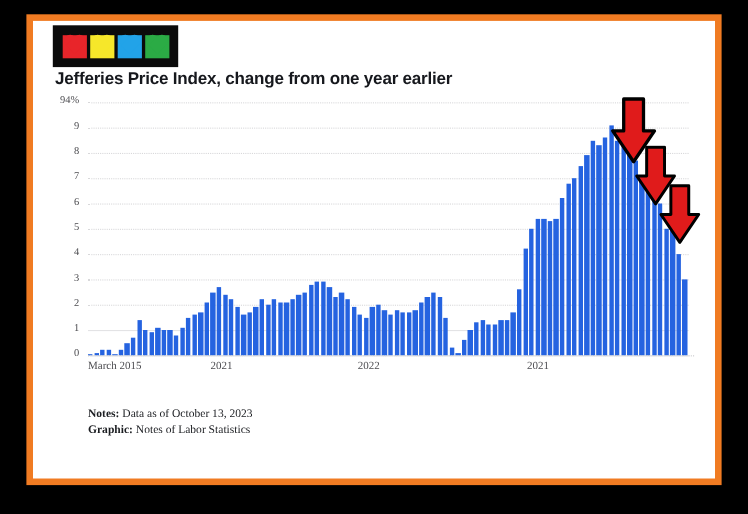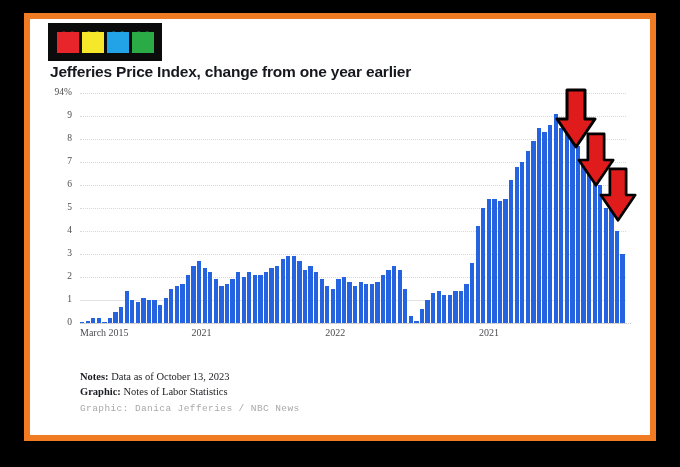--- a/index.html
+++ b/index.html
@@ -249,17 +249,16 @@
           </svg></div>
       </div>
 
     <div class="footer">
       <div class="note-line">
         <b>Notes:</b><span> Data as of October 13, 2023</span>
       </div>
       <div class="note-line">
         <b>Graphic:</b><span> Notes of Labor Statistics</span>
       </div>
-      <div class="credit">Graphic: Danica Jefferies / NBC News</div>
     </div>
 
   </div>
 </div>
 
 </body></html>

